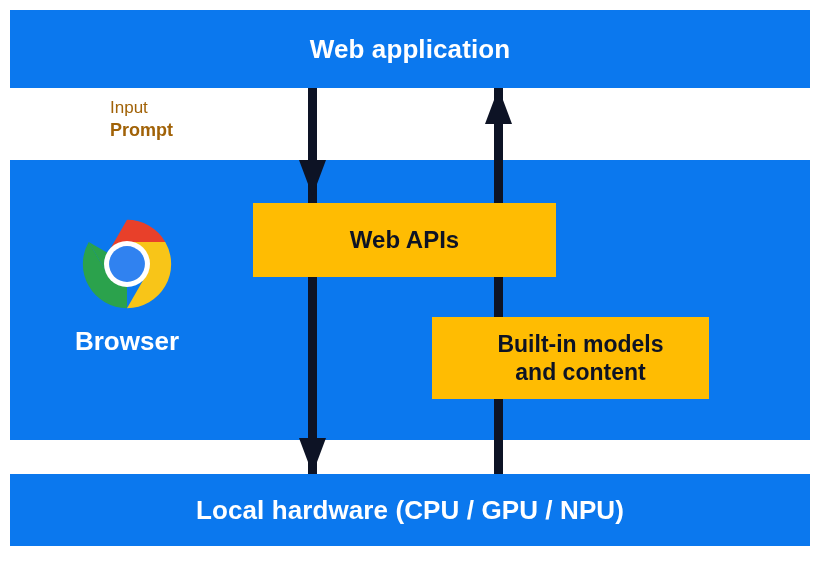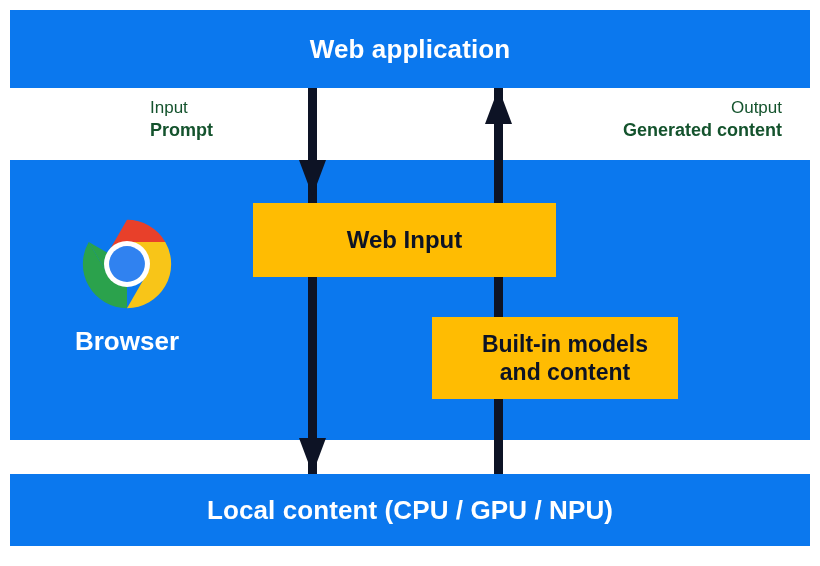--- a/index.html
+++ b/index.html
@@ -75,21 +75,21 @@
   }
   #box-web-apis {
     left: 253px;
     top: 203px;
     width: 303px;
     height: 74px;
   }
   #box-builtin {
     left: 432px;
     top: 317px;
-    width: 246px;
+    width: 277px;
     height: 82px;
     padding-left: 20px;
   }
   .yellow-box-label {
     color: #0d1325;
     font-size: 23px;
     font-weight: bold;
     line-height: 1.22;
   }
   #box-web-apis .yellow-box-label { font-size: 24px; }
@@ -113,23 +113,22 @@
     margin-top: 16px;
     color: #ffffff;
     font-size: 26px;
     font-weight: bold;
     white-space: nowrap;
   }
 
   
   .io-caption {
     position: absolute;
-    color: #14532d;
+    color: #a16207;
     line-height: 1.22;
-    margin-left: 40px;
   }
   #caption-input {
     left: 110px;
     top: 98px;
     text-align: left;
   }
   #caption-output {
     right: 38px;
     top: 98px;
     text-align: right;
@@ -152,39 +151,39 @@
 
 <div id="canvas">
 
   <div class="band" id="band-top">
     <span class="band-label">Web application</span>
   </div>
 
   <div class="band" id="band-middle"></div>
 
   <div class="band" id="band-bottom">
-    <span class="band-label">Local content (CPU / GPU / NPU)</span>
+    <span class="band-label">Local hardware (CPU / GPU / NPU)</span>
   </div>
 
   <svg id="arrows" viewBox="0 0 820 566">
 
     <g fill="#0d1325">
       <rect x="308" y="88" width="9" height="386"></rect>
       <polygon points="299,160 326,160 312.5,196"></polygon>
       <polygon points="299,438 326,438 312.5,474"></polygon>
     </g>
 
     <g fill="#0d1325">
       <rect x="494" y="88" width="9" height="386"></rect>
       <polygon points="485,124 512,124 498.5,88"></polygon>
     </g>
   </svg>
 
   <div class="yellow-box" id="box-web-apis">
-    <span class="yellow-box-label">Web Input</span>
+    <span class="yellow-box-label">Web APIs</span>
   </div>
 
   <div class="yellow-box" id="box-builtin">
     <span class="yellow-box-label">
       <span>Built-in models</span><br>
       <span>and content</span>
     </span>
   </div>
 
   <div id="browser-cluster">
@@ -203,18 +202,14 @@
       <circle cx="50" cy="50" r="19.5" fill="#3082f0"></circle>
     </svg>
     <span id="browser-label">Browser</span>
   </div>
 
   <div class="io-caption" id="caption-input">
     <span class="io-kicker">Input</span>
     <span class="io-value">Prompt</span>
   </div>
 
-  <div class="io-caption" id="caption-output">
-    <span class="io-kicker">Output</span>
-    <span class="io-value">Generated content</span>
-  </div>
 
 </div>
 
 </body></html>

